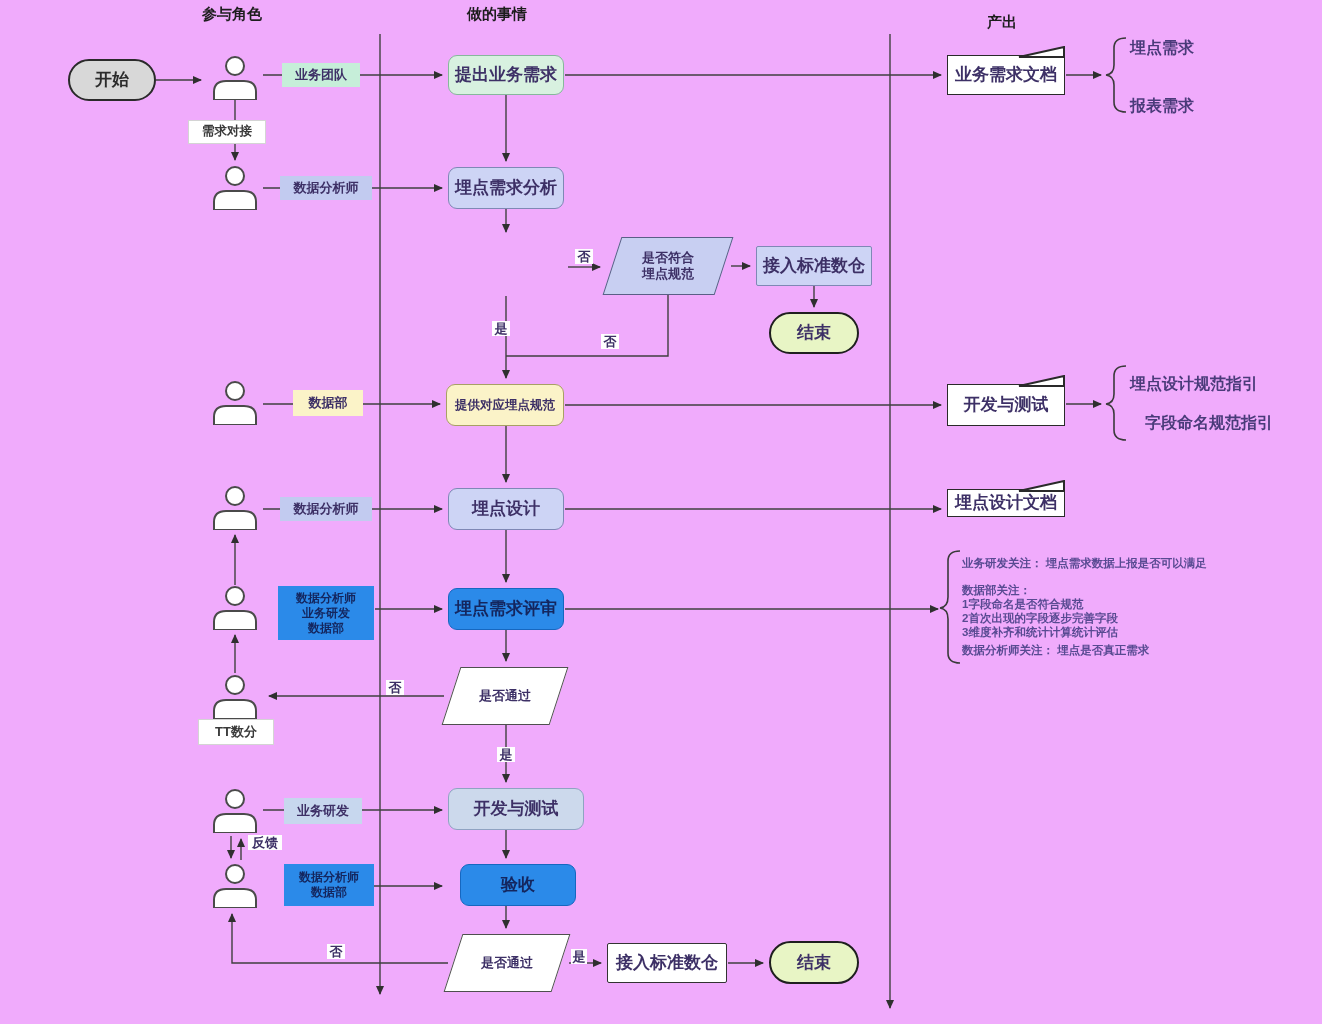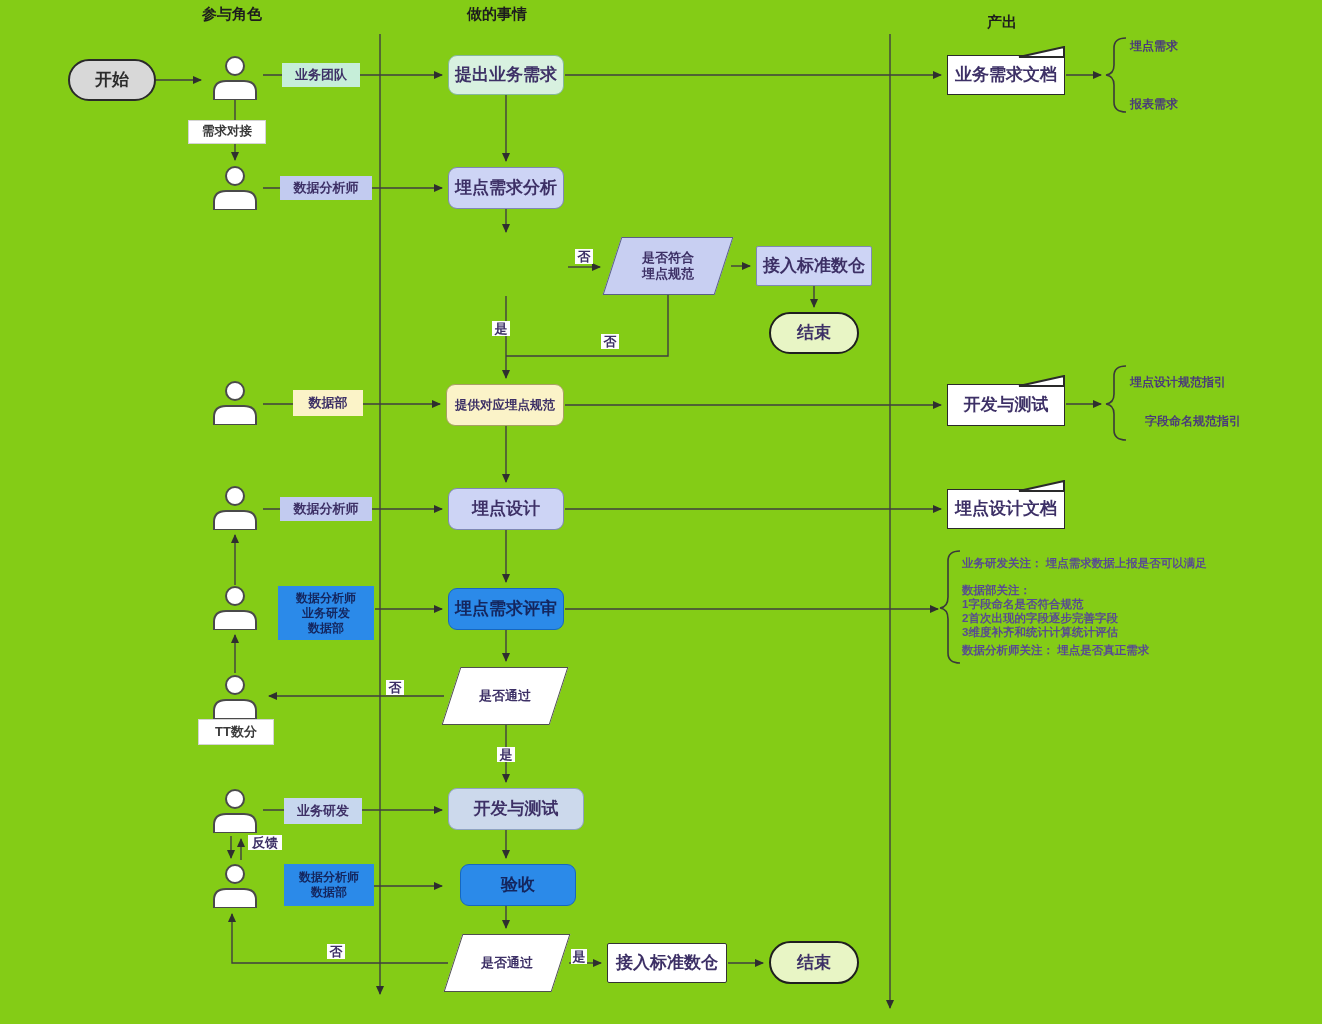--- a/index.html
+++ b/index.html
@@ -1,16 +1,16 @@
 <!DOCTYPE html>
 <html><head>
 <meta charset="utf-8">
 <style>
   html,body{margin:0;padding:0;background:#fff;}
-  #stage{position:relative;width:1322px;height:1024px;background:#84cc16;overflow:hidden;
+  #stage{position:relative;width:1322px;height:1024px;background:#f0abfc;overflow:hidden;
          font-family:"Liberation Sans","DejaVu Sans",sans-serif;}
   .abs{position:absolute;box-sizing:border-box;}
   .hdr{font-size:15px;font-weight:bold;color:#1d1d1d;text-align:center;}
   .node{display:flex;align-items:center;justify-content:center;text-align:center;
         font-weight:bold;color:#3d3066;font-size:17px;line-height:1.15;z-index:3;}
   .proc{border:1.3px solid #8c8c8c;border-radius:9px;}
   .mintbox{background:#d8f1e0;border-color:#86b79c;}
   .peribox{background:#cdd4f5;border-color:#7f88b5;}
   .yellowbox{background:#fbf3c8;border-color:#a8a065;}
   .bluebox{background:#2b8ae9;border-color:#1667c0;color:#14265e;}
@@ -31,21 +31,21 @@
   .pgram{z-index:3;display:flex;align-items:center;justify-content:center;}
   .pgram .bg{position:absolute;left:6px;right:6px;top:0;bottom:0;transform:skewX(-18deg);
              border:1.4px solid #4f4f4f;}
   .pgram.peri .bg{background:#c8cff2;border-color:#5a5f86;}
   .pgram.white .bg{background:#fff;}
   .pgram .lbl{position:relative;z-index:1;font-weight:bold;color:#3d3066;font-size:13px;
               text-align:center;line-height:1.25;}
   .edge{font-size:13px;font-weight:bold;color:#3d3066;background:#fefefe;text-align:center;
         z-index:4;line-height:1;padding:1px 1px;}
   .ann{font-size:11.5px;font-weight:bold;color:#584a92;white-space:nowrap;z-index:3;}
-  .bitem{font-size:12px;font-weight:bold;color:#4a3b7a;white-space:nowrap;z-index:3;}
+  .bitem{font-size:16px;font-weight:bold;color:#4a3b7a;white-space:nowrap;z-index:3;}
   .personsvg{z-index:3;}
   svg.layer{position:absolute;left:0;top:0;z-index:1;pointer-events:none;}
 </style>
 </head>
 <body>
 
 <div id="stage">
 
   <svg class="layer" width="1322" height="1024">
     <defs>
@@ -199,21 +199,21 @@
         <polygon points="1,11 46,1 46,11" fill="#fff" stroke="#2a2a2a" stroke-width="2"></polygon>
       </svg>
     <span>业务需求文档</span>
   </div>
   <div class="abs node doc" style="left:947px;top:384px;width:118px;height:42px;overflow:visible;">
     <svg class="abs" style="left:70px;top:-10px;" width="52" height="12" viewBox="0 0 52 12">
         <polygon points="1,11 46,1 46,11" fill="#fff" stroke="#2a2a2a" stroke-width="2"></polygon>
       </svg>
     <span>开发与测试</span>
   </div>
-  <div class="abs node doc" style="left:947px;top:489px;width:118px;height:40px;overflow:visible;">
+  <div class="abs node doc" style="left:947px;top:489px;width:118px;height:28px;overflow:visible;">
     <svg class="abs" style="left:70px;top:-10px;" width="52" height="12" viewBox="0 0 52 12">
         <polygon points="1,11 46,1 46,11" fill="#fff" stroke="#2a2a2a" stroke-width="2"></polygon>
       </svg>
     <span>埋点设计文档</span>
   </div>
 
   <div class="abs bitem" style="left:1130px;top:38px;">埋点需求</div>
   <div class="abs bitem" style="left:1130px;top:96px;">报表需求</div>
   <div class="abs bitem" style="left:1130px;top:374px;">埋点设计规范指引</div>
   <div class="abs bitem" style="left:1130px;top:413px;margin-left:15px;">字段命名规范指引</div>

